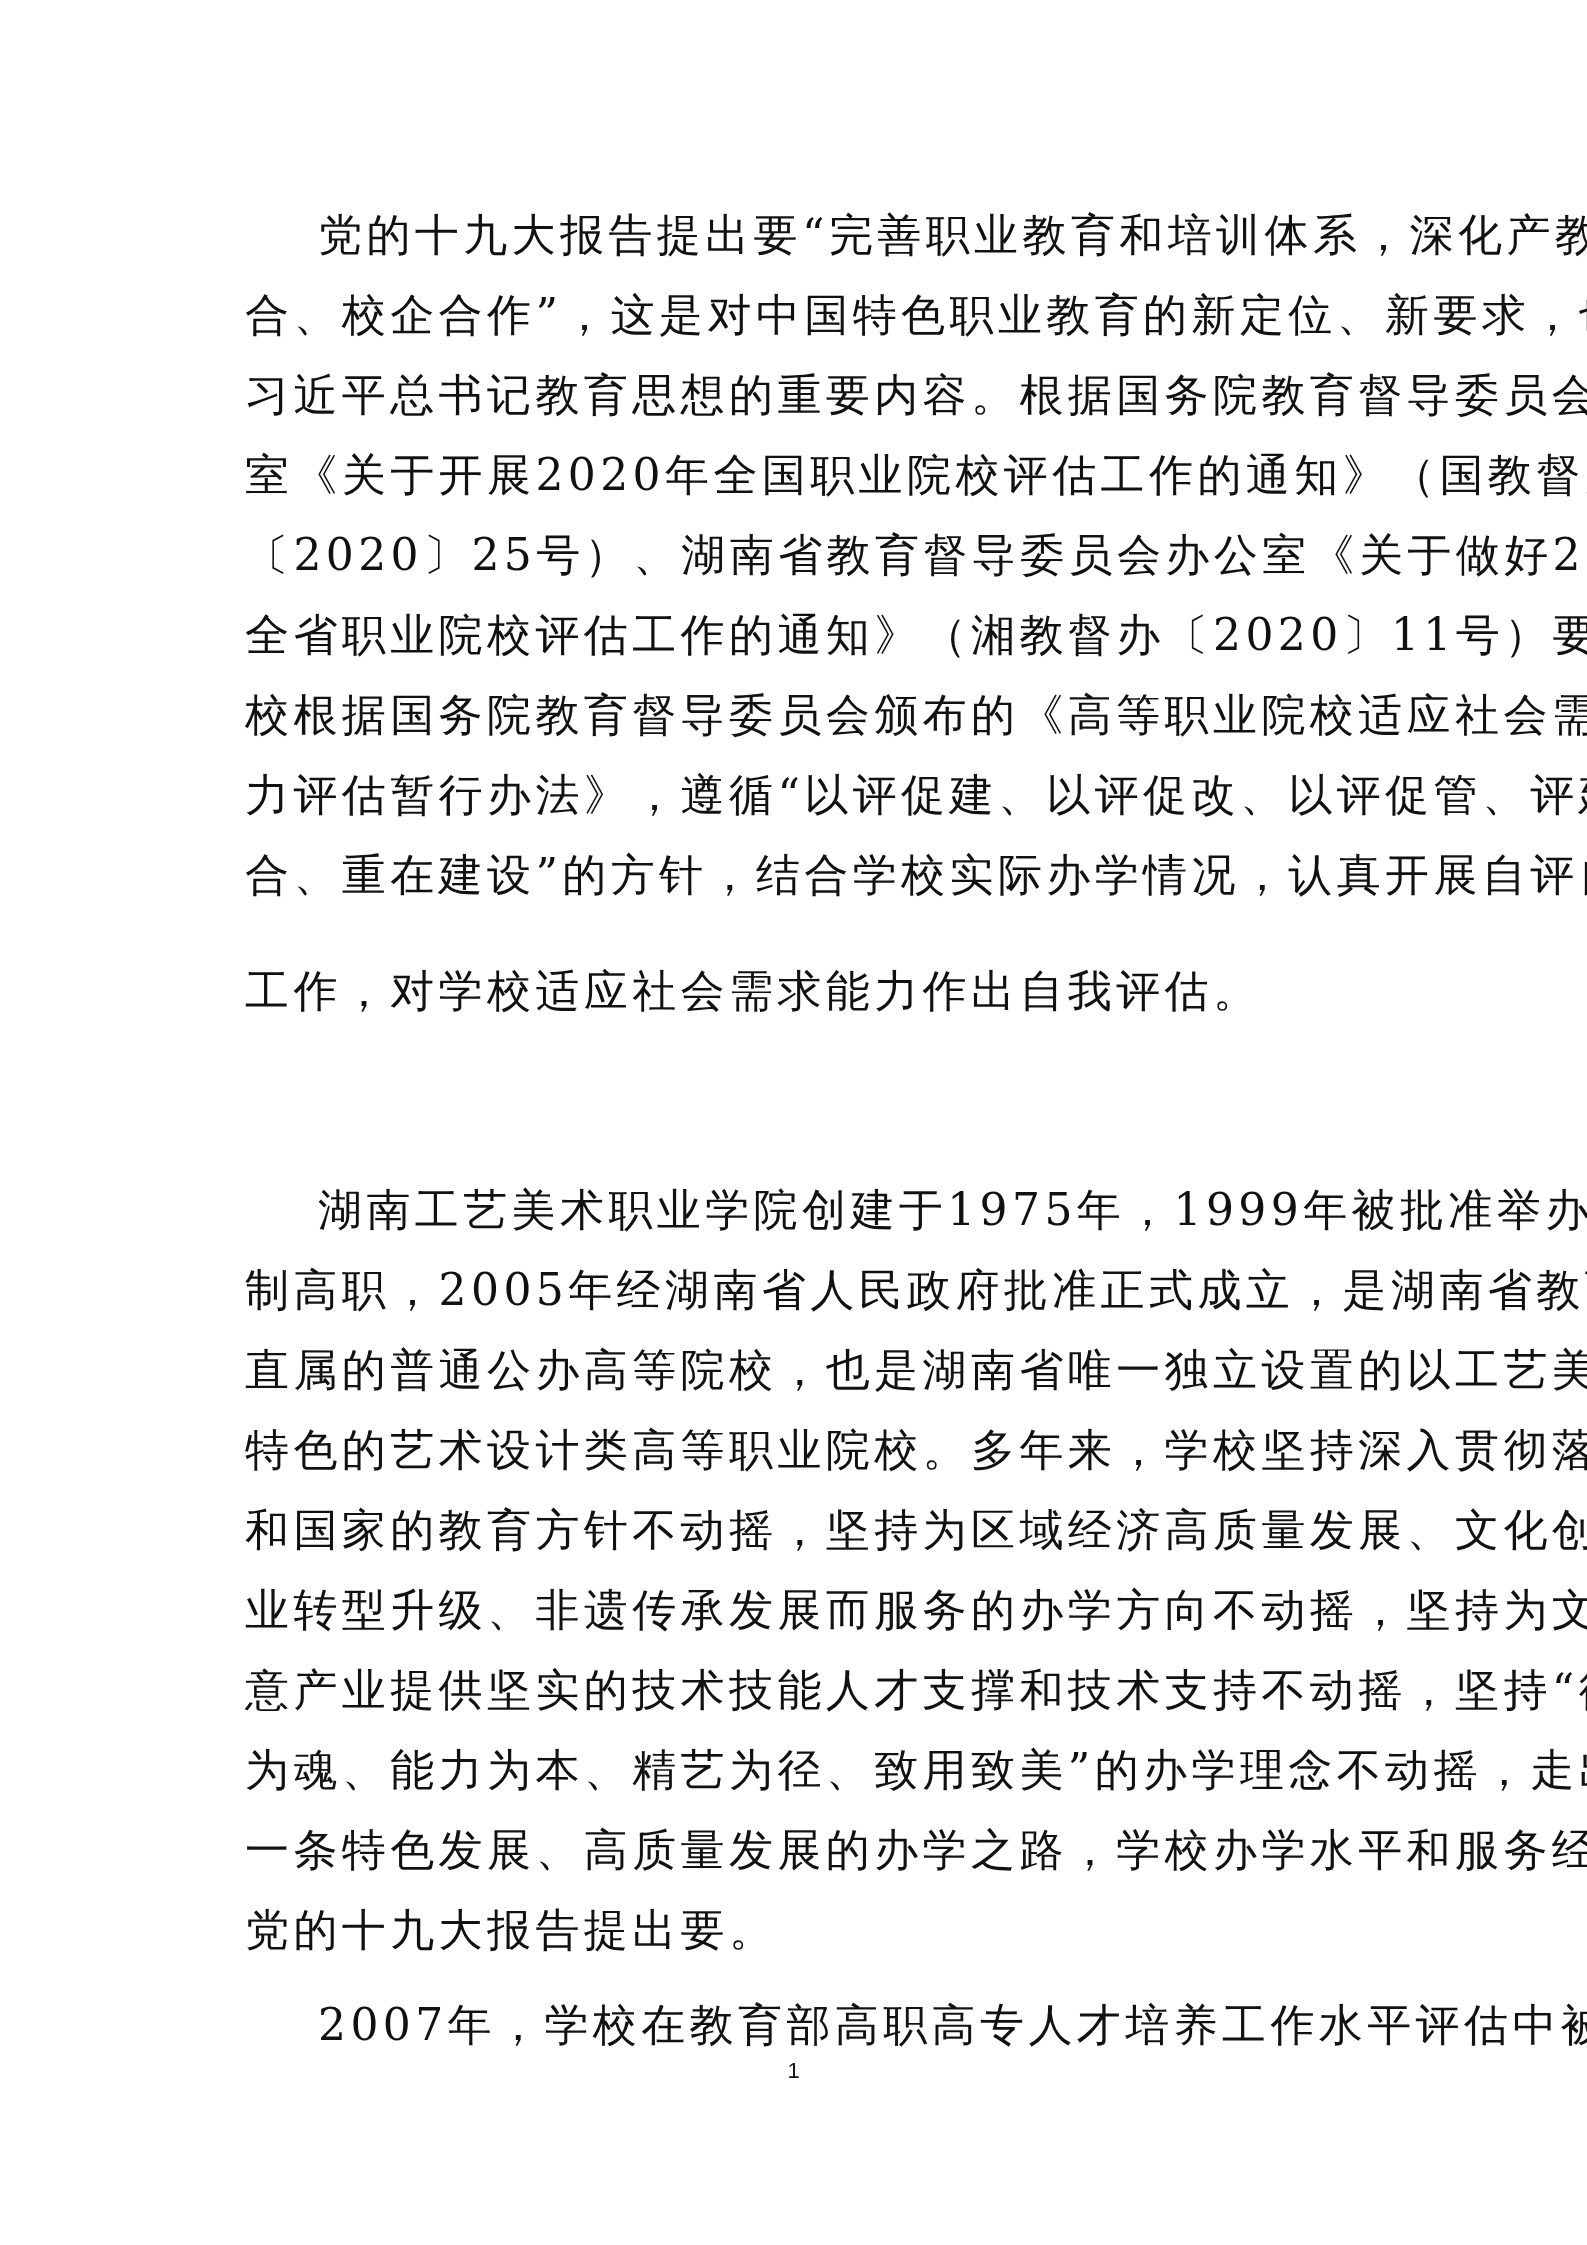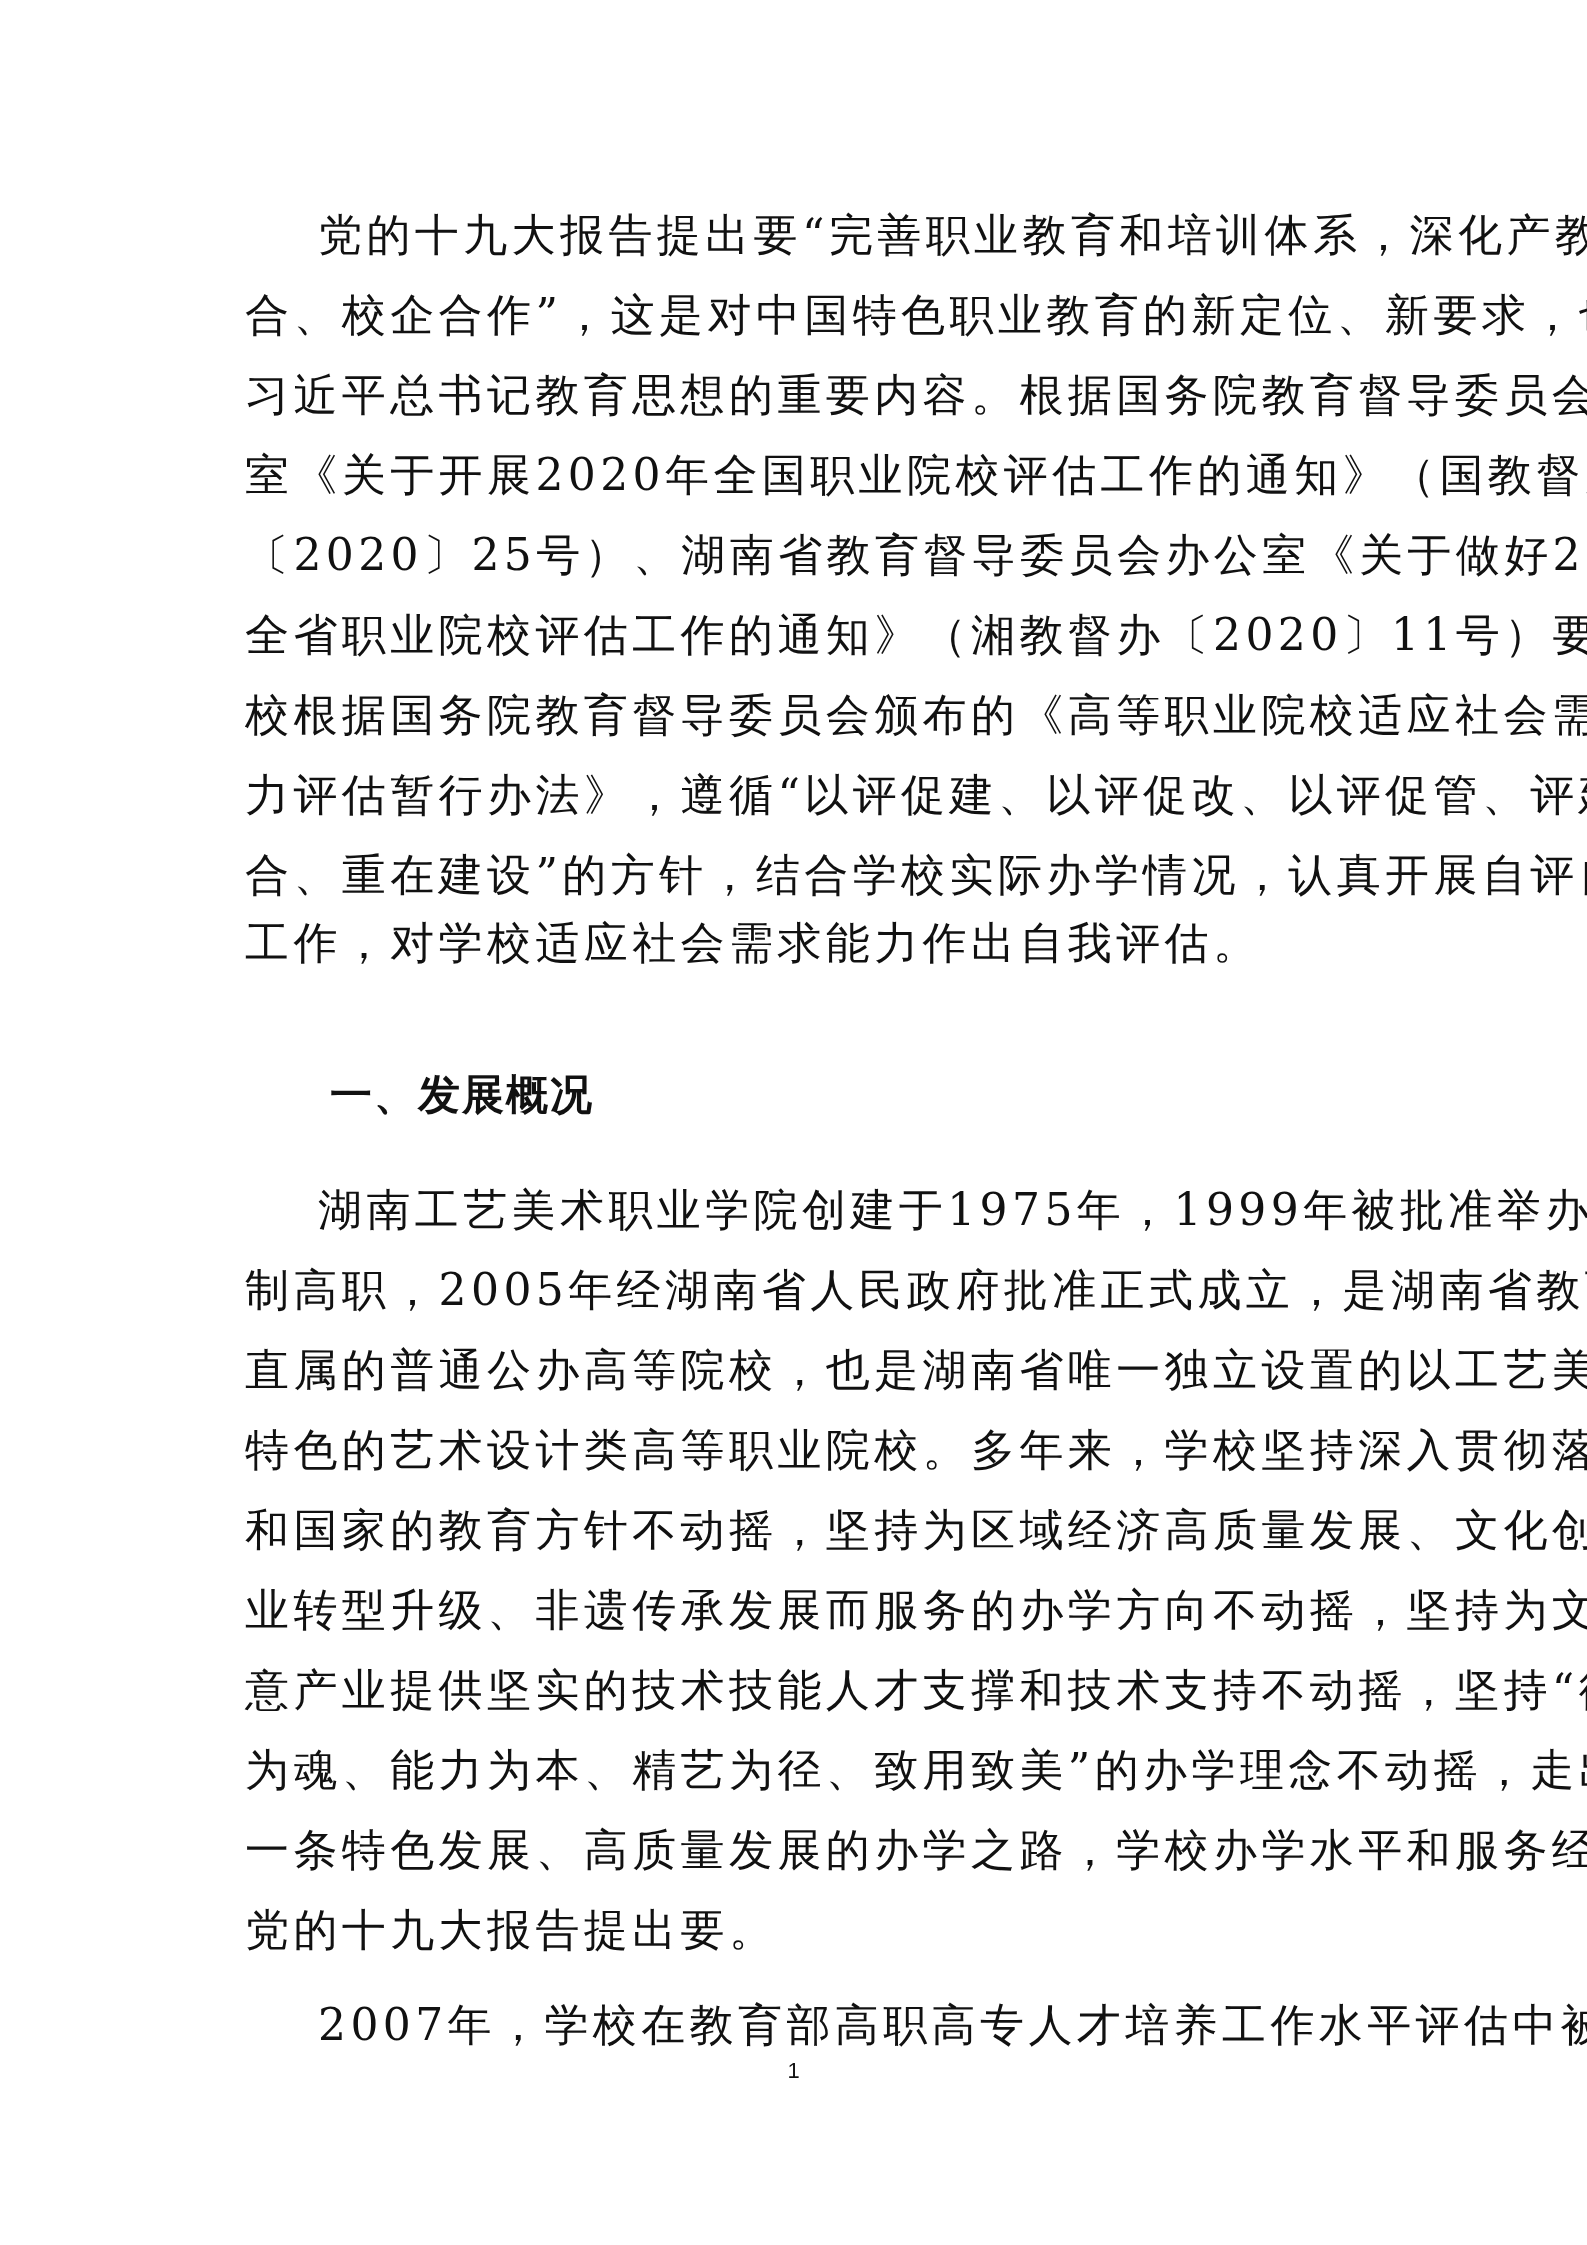--- a/index.html
+++ b/index.html
@@ -24,24 +24,23 @@
   <div>
     <div class="line indent" style="top:205px">党的十九大报告提出要“完善职业教育和培训体系，深化产教融</div>
     <div class="line" style="top:285px">合、校企合作”，这是对中国特色职业教育的新定位、新要求，也是</div>
     <div class="line" style="top:365px">习近平总书记教育思想的重要内容。根据国务院教育督导委员会办公</div>
     <div class="line" style="top:445px">室《关于开展2020年全国职业院校评估工作的通知》（国教督办函</div>
     <div class="line" style="top:525px">〔2020〕25号）、湖南省教育督导委员会办公室《关于做好2020年</div>
     <div class="line" style="top:605px">全省职业院校评估工作的通知》（湘教督办〔2020〕11号）要求，学</div>
     <div class="line" style="top:685px">校根据国务院教育督导委员会颁布的《高等职业院校适应社会需求能</div>
     <div class="line" style="top:765px">力评估暂行办法》，遵循“以评促建、以评促改、以评促管、评建结</div>
     <div class="line" style="top:845px">合、重在建设”的方针，结合学校实际办学情况，认真开展自评自查</div>
-    <div class="line last" style="top:913px">工作，对学校适应社会需求能力作出自我评估。</div>
+    <div class="line last" style="top:961px">工作，对学校适应社会需求能力作出自我评估。</div>
   </div>
 
-  <div class="heading">一、发展概况</div>
 
   <div>
     <div class="line indent" style="top:1180px">湖南工艺美术职业学院创建于1975年，1999年被批准举办三年</div>
     <div class="line" style="top:1260px">制高职，2005年经湖南省人民政府批准正式成立，是湖南省教育厅</div>
     <div class="line" style="top:1340px">直属的普通公办高等院校，也是湖南省唯一独立设置的以工艺美术为</div>
     <div class="line" style="top:1420px">特色的艺术设计类高等职业院校。多年来，学校坚持深入贯彻落实党</div>
     <div class="line" style="top:1500px">和国家的教育方针不动摇，坚持为区域经济高质量发展、文化创意产</div>
     <div class="line" style="top:1580px">业转型升级、非遗传承发展而服务的办学方向不动摇，坚持为文化创</div>
     <div class="line" style="top:1660px">意产业提供坚实的技术技能人才支撑和技术支持不动摇，坚持“德育</div>
     <div class="line" style="top:1740px">为魂、能力为本、精艺为径、致用致美”的办学理念不动摇，走出了</div>

